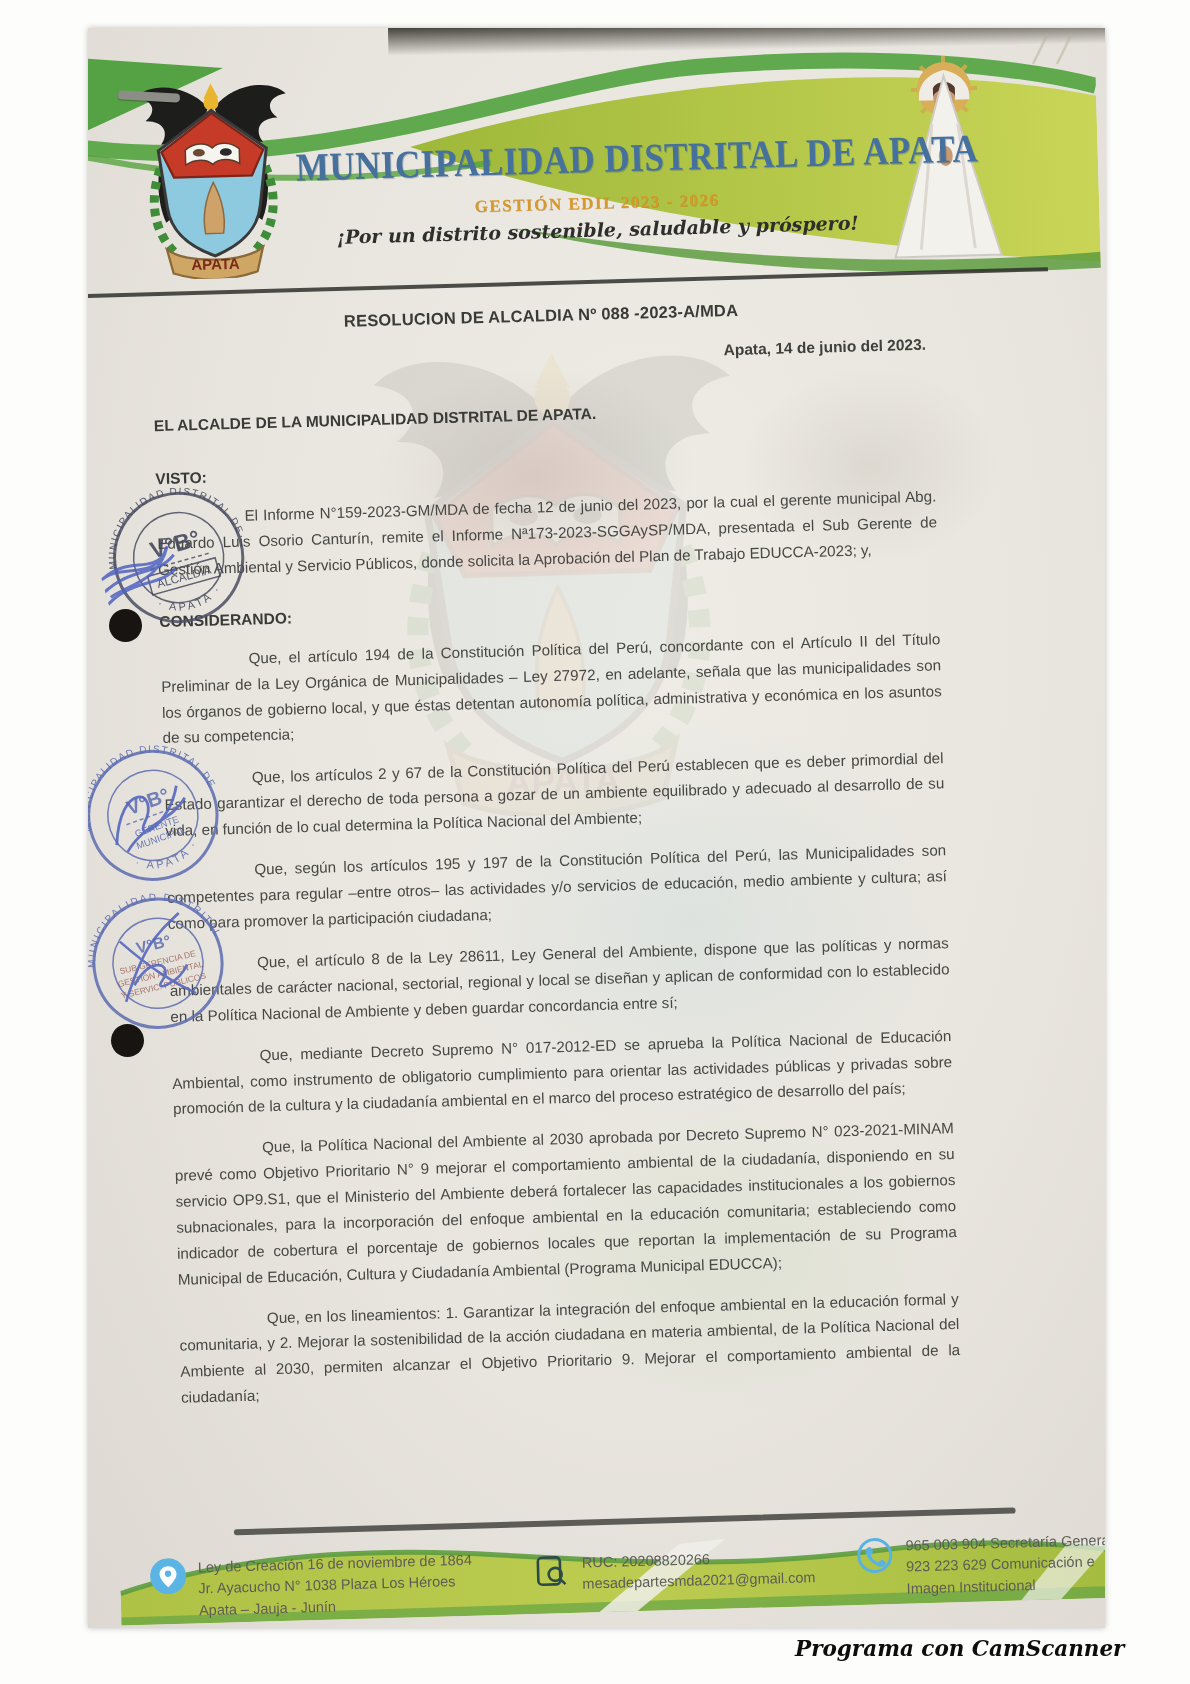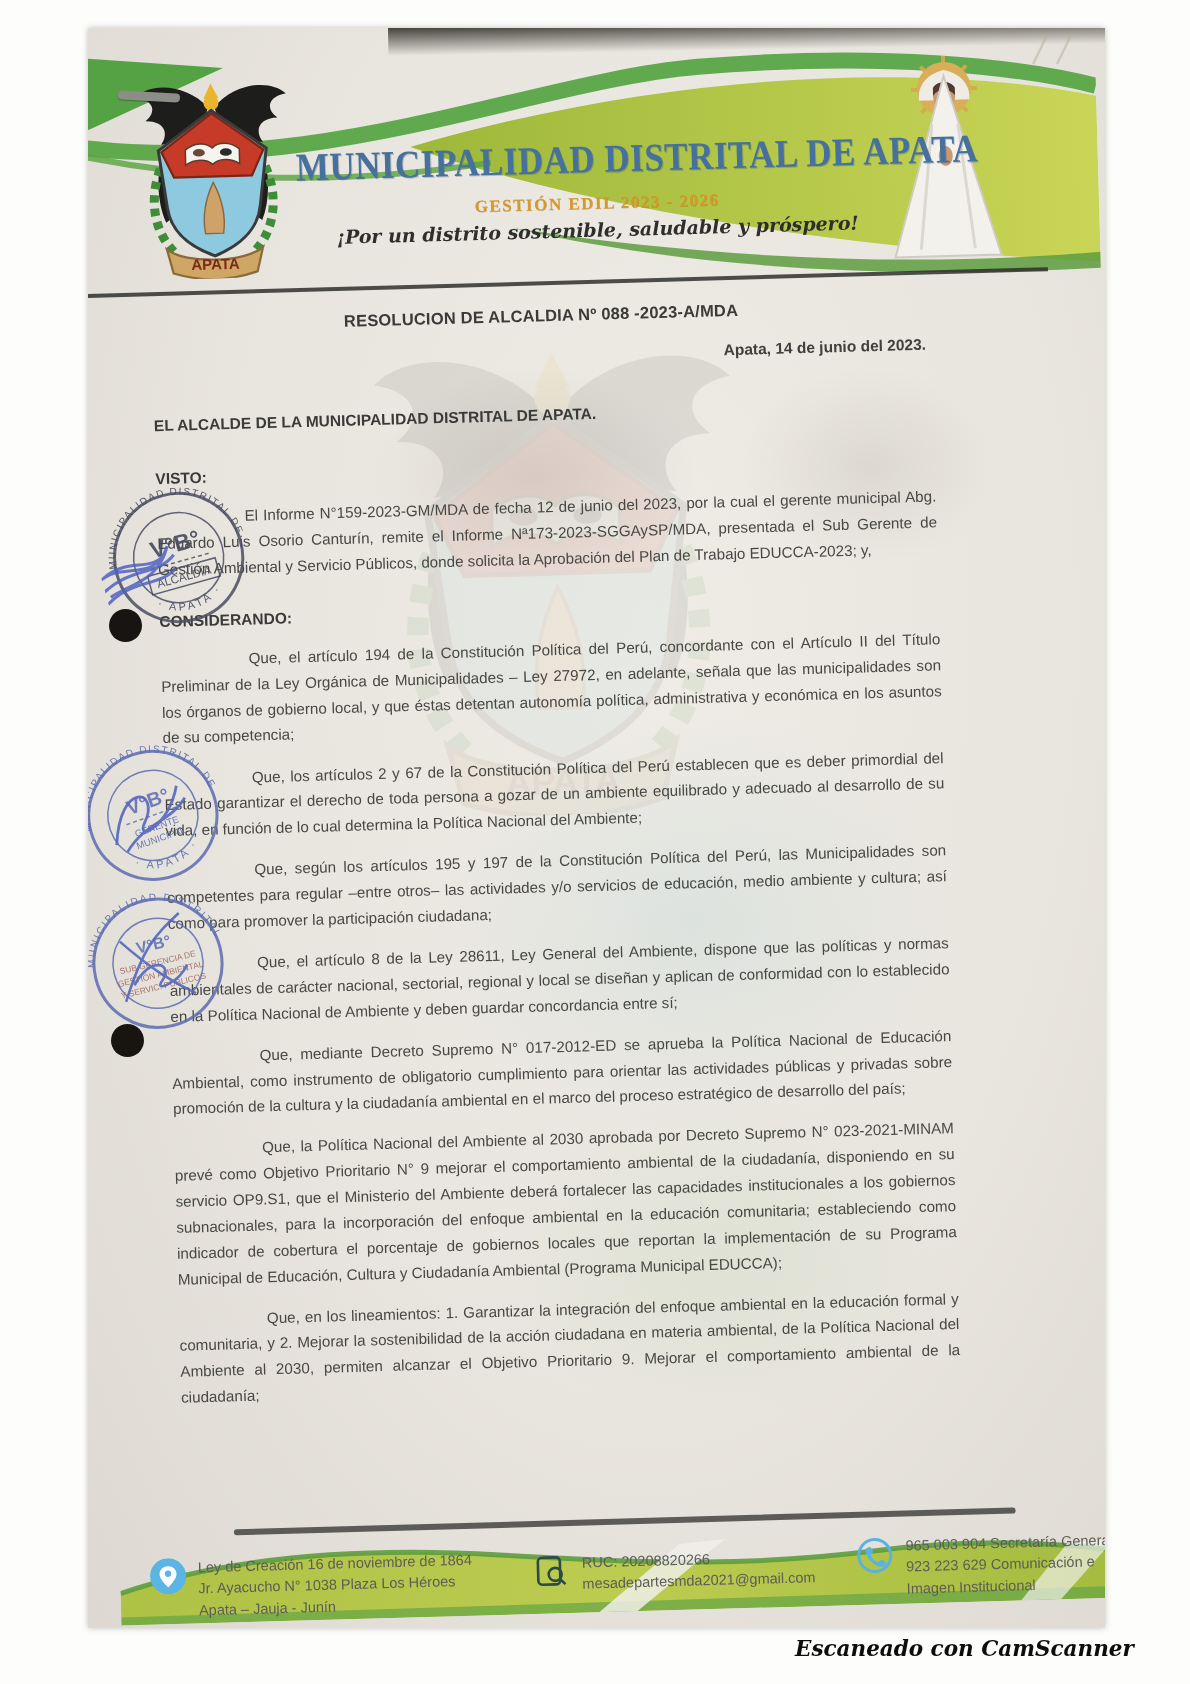--- a/index.html
+++ b/index.html
@@ -286,13 +286,13 @@
   <div class="top-shadow"></div>
   <div class="staple"></div>
   <div class="hole hole1"></div>
   <div class="hole hole2"></div>
   <svg class="corner-squiggle" width="60" height="40">
     <path d="M 10,34 C 18,18 22,10 24,4 M 34,34 C 42,18 46,10 48,4" stroke="#b8b09c" stroke-width="2.5" fill="none"></path>
   </svg>
 
 </div>
 
-<div class="scan-note">Escaneado con CamScanner</div>
+<div class="scan-note">Programa con CamScanner</div>
 
 </body></html>

